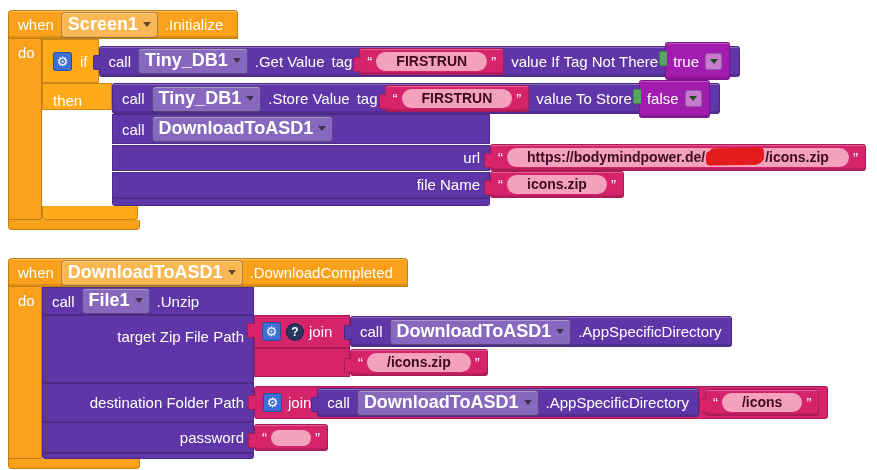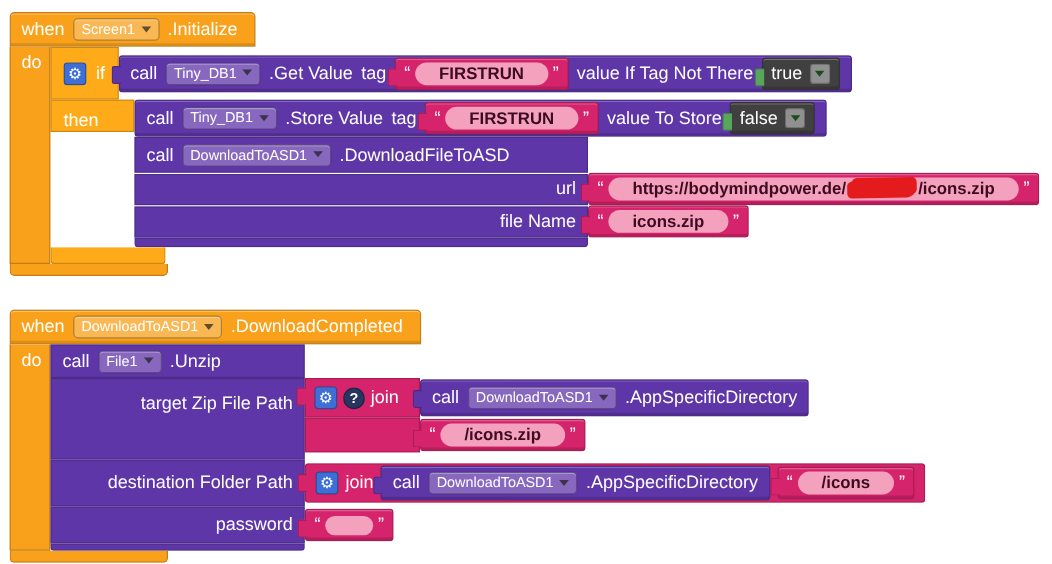--- a/index.html
+++ b/index.html
@@ -36,21 +36,21 @@
 
   
   .chip {
     display:inline-flex; align-items:center; gap:5px;
     background:rgba(255,255,255,.25);
     border:1px solid rgba(0,0,0,.3);
     border-radius:4px; padding:1px 6px 2px;
     box-shadow: inset 0 1px 0 rgba(255,255,255,.3);
     cursor:pointer;
   }
-  .chip .t { font-weight:normal; font-size:12px; }
+  .chip .t { font-weight:bold; font-size:18px; }
   .caret {
     width:0; height:0; display:inline-block;
     border-left:4px solid transparent; border-right:4px solid transparent;
     border-top:5px solid rgba(25,25,25,.68);
   }
 
   
   .blk {
     position:relative; display:flex; align-items:center; gap:7px;
     padding:0 9px; height:31px; border-radius:3px; width:max-content;
@@ -83,23 +83,23 @@
   .redact {
     display:inline-block; width:54px; height:14px;
     background:#E41B1C; border-radius:4px;
     box-shadow: 2px -2px 0 0 #E41B1C, -2px 1px 0 0 #E41B1C;
     transform:rotate(-1deg);
   }
 
   
   .logic {
     position:relative; display:inline-flex; align-items:center; gap:6px;
-    background:#404040; --c:#58A65C;
+    background:#a21caf; --c:#58A65C;
     border:1px solid rgba(0,0,0,.22); border-radius:3px;
-    padding:0 7px; height:27px;
+    padding:0 7px; height:38px;
     box-shadow: inset 0 1px 0 rgba(255,255,255,.25), inset 0 -2px 0 rgba(0,0,0,.15);
   }
   .gbox {
     width:17px; height:17px; background:rgba(255,255,255,.42);
     border:1px solid rgba(0,0,0,.25); border-radius:3px;
     display:inline-flex; align-items:center; justify-content:center; cursor:pointer;
   }
   .gbox .caret { border-top-color:#1d4d1f; }
 
   
@@ -239,21 +239,20 @@
                 </span>
               </div>
 
               <div class="stack">
                 <div class="seg dl-seg dl-hdr">
                   <span class="t">call</span>
                   <span class="chip">
                     <span class="t">DownloadToASD1</span>
                     <span class="caret"></span>
                   </span>
-                  <span class="t">.DownloadFileToASD</span>
                 </div>
                 <div class="vrow">
                   <div class="seg dl-seg dl-lbl">
                     <span class="t">url</span>
                   </div>
                   <div class="str plug">
                     <span class="t q">“</span>
                     <span class="pill">
                       <span>https://bodymindpower.de/</span>
                       <span class="redact"></span>

